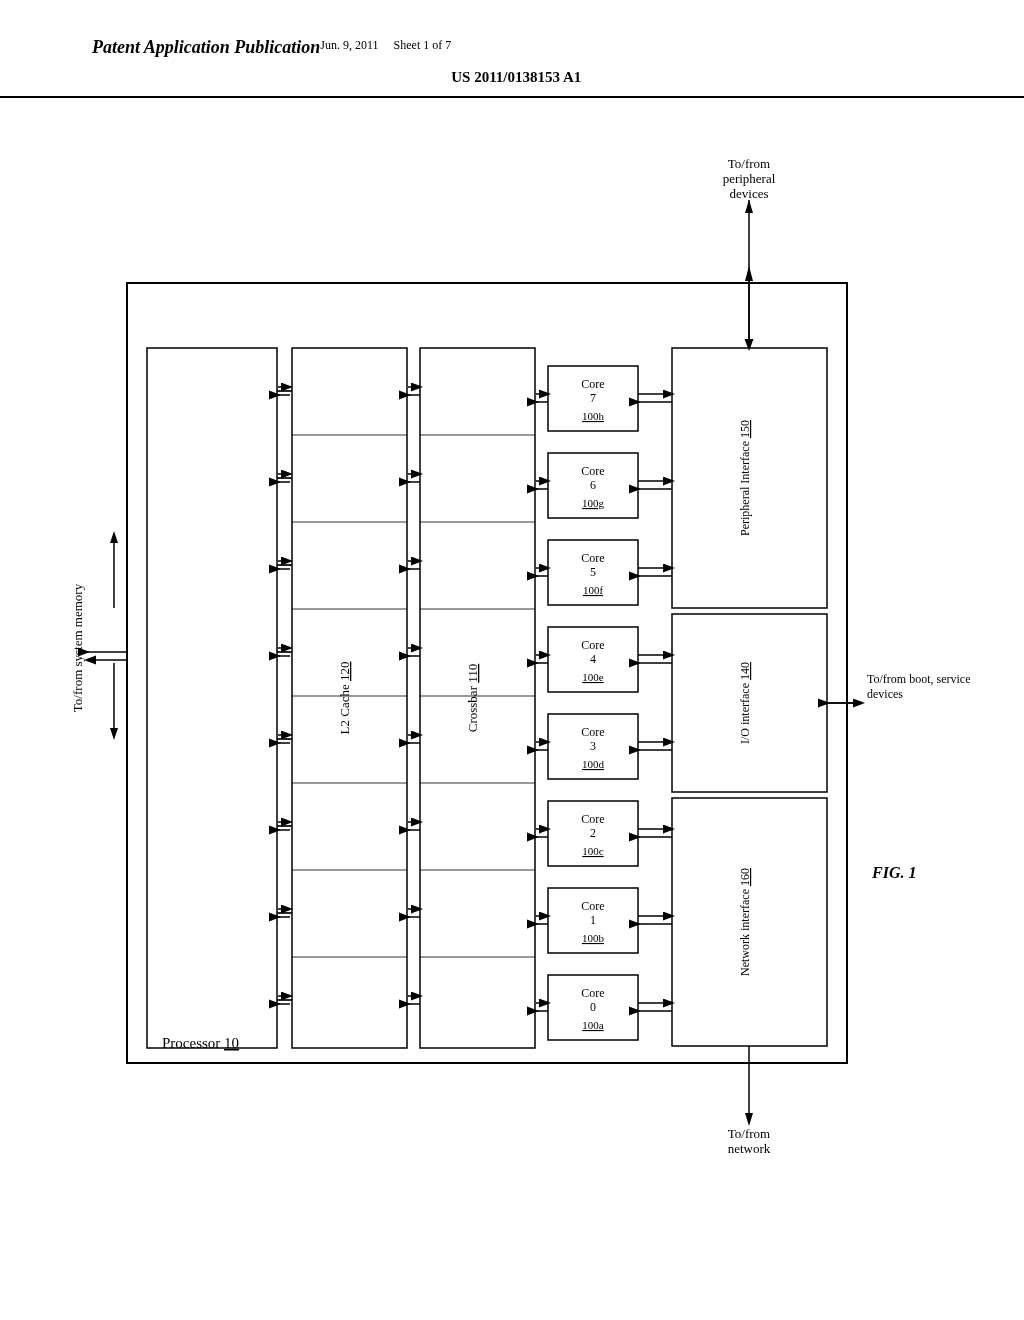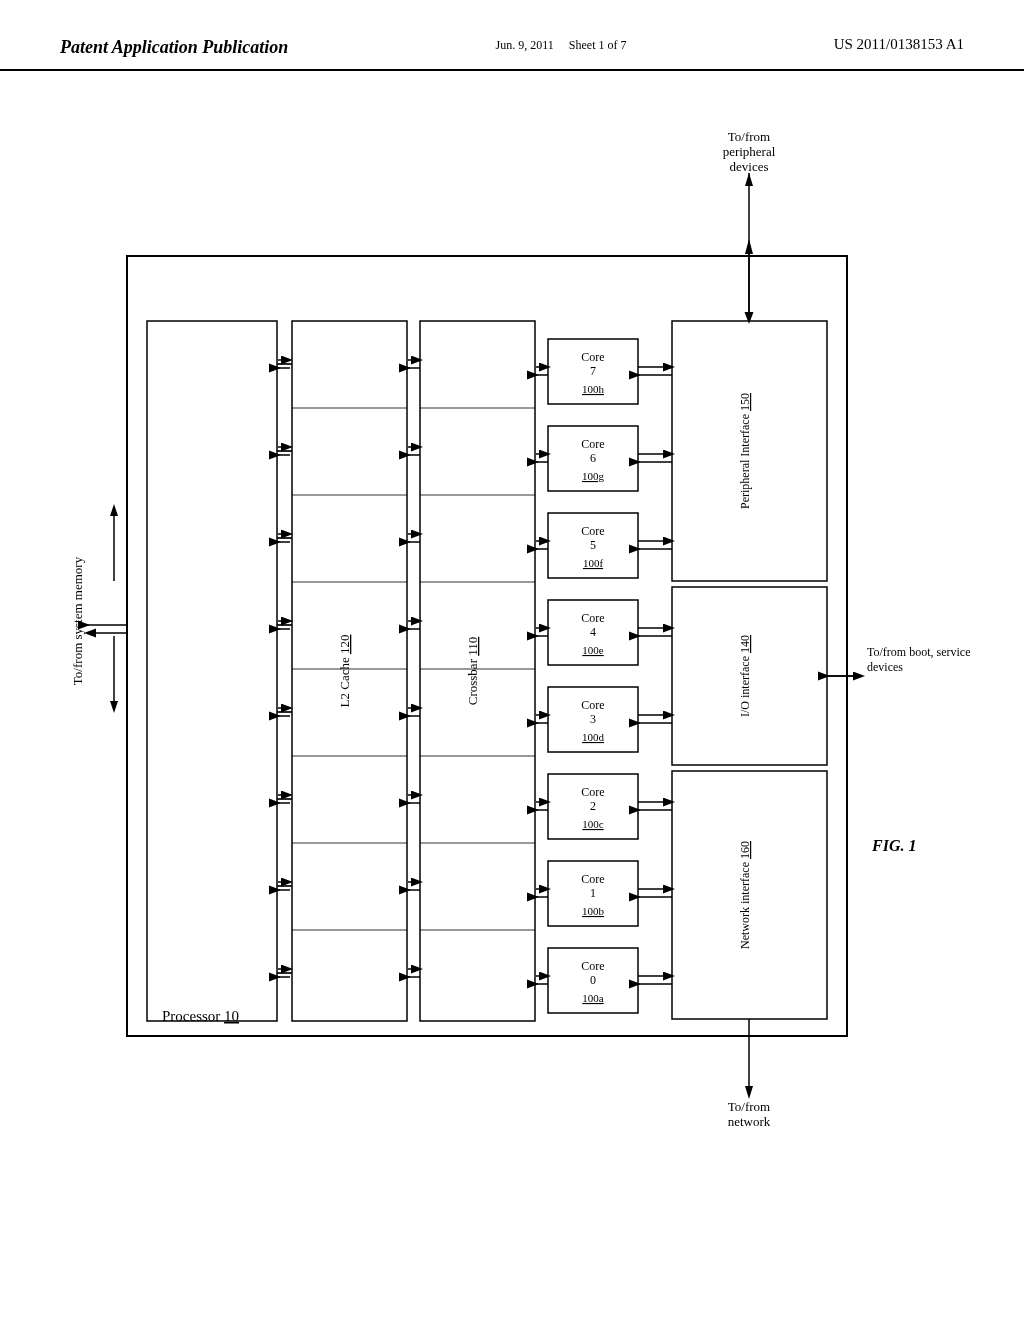--- a/index.html
+++ b/index.html
@@ -15,41 +15,42 @@
     .page {
       width: 1024px;
       min-height: 1320px;
       background: #fff;
       position: relative;
     }
 
     
     .header {
       display: flex;
-      justify-content: space-between;
+      justify-content: flex-start;
       align-items: flex-start;
-      padding: 36px 60px 10px 60px;
+      padding: 36px 60px 10px 92px;
       border-bottom: 2px solid #000;
     }
     .header-left {
       font-size: 18px;
       font-weight: bold;
       font-style: italic;
       max-width: 320px;
       line-height: 1.3;
     }
     .header-center {
       font-size: 12px;
       text-align: center;
       line-height: 1.5;
     }
     .header-right {
       font-size: 15px;
       text-align: right;
-      font-weight: normal;
+      font-weight: bold;
+      margin-top: 33px;
     }
 
     
     .diagram-area {
       position: relative;
       width: 100%;
       padding: 20px 40px;
     }
 
     svg.main-diagram {

